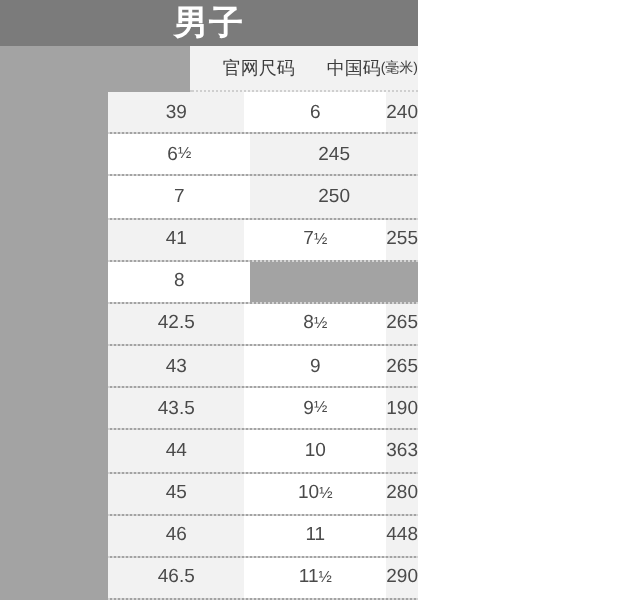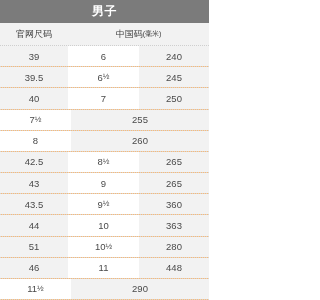--- a/index.html
+++ b/index.html
@@ -22,34 +22,35 @@
     flex-direction: column;
     background: #ffffff;
   }
 
   
   .chart-title {
     height: 23px;
     flex: 0 0 23px;
     background: #7b7b7b;
     color: #ffffff;
-    font-size: 12px;
+    font-size: 17px;
     font-weight: bold;
     display: flex;
     align-items: center;
     justify-content: center;
     letter-spacing: 0.5px;
   }
 
   
   .chart-table {
     flex: 1 1 auto;
     display: flex;
     flex-direction: column;
-    background: #fdba74;
+    background: #a3a3a3;
+    align-items: flex-end;
   }
 
   .row {
     display: flex;
     flex: 1 1 0;
     min-height: 0;
     border-bottom: 1px dotted #d4d4d4;
   }
   .row:last-child {
     border-bottom: 1px dotted #d4d4d4;
@@ -115,48 +116,46 @@
     <div id="rows-container" style="display: flex; flex-direction: column; flex: 1 1 auto;">
         <div class="row">
           <div class="cell col-0">39</div>
           <div class="cell col-1">
             <span>6</span>
             <span class="frac"></span>
           </div>
           <div class="cell col-2">240</div>
         </div>
         <div class="row">
-          <div class="cell col-0">39.5</div>
           <div class="cell col-1">
             <span>6</span>
             <span class="frac">½</span>
           </div>
           <div class="cell col-2">245</div>
         </div>
         <div class="row">
-          <div class="cell col-0">40</div>
           <div class="cell col-1">
             <span>7</span>
             <span class="frac"></span>
           </div>
           <div class="cell col-2">250</div>
         </div>
         <div class="row">
+          <div class="cell col-0">41</div>
           <div class="cell col-1">
             <span>7</span>
             <span class="frac">½</span>
           </div>
           <div class="cell col-2">255</div>
         </div>
         <div class="row">
           <div class="cell col-1">
             <span>8</span>
             <span class="frac"></span>
           </div>
-          <div class="cell col-2">260</div>
         </div>
         <div class="row">
           <div class="cell col-0">42.5</div>
           <div class="cell col-1">
             <span>8</span>
             <span class="frac">½</span>
           </div>
           <div class="cell col-2">265</div>
         </div>
         <div class="row">
@@ -166,47 +165,48 @@
             <span class="frac"></span>
           </div>
           <div class="cell col-2">265</div>
         </div>
         <div class="row">
           <div class="cell col-0">43.5</div>
           <div class="cell col-1">
             <span>9</span>
             <span class="frac">½</span>
           </div>
-          <div class="cell col-2">360</div>
+          <div class="cell col-2">190</div>
         </div>
         <div class="row">
           <div class="cell col-0">44</div>
           <div class="cell col-1">
             <span>10</span>
             <span class="frac"></span>
           </div>
           <div class="cell col-2">363</div>
         </div>
         <div class="row">
-          <div class="cell col-0">51</div>
+          <div class="cell col-0">45</div>
           <div class="cell col-1">
             <span>10</span>
             <span class="frac">½</span>
           </div>
           <div class="cell col-2">280</div>
         </div>
         <div class="row">
           <div class="cell col-0">46</div>
           <div class="cell col-1">
             <span>11</span>
             <span class="frac"></span>
           </div>
           <div class="cell col-2">448</div>
         </div>
         <div class="row">
+          <div class="cell col-0">46.5</div>
           <div class="cell col-1">
             <span>11</span>
             <span class="frac">½</span>
           </div>
           <div class="cell col-2">290</div>
         </div>
       </div>
 
   </div>
 </div>

